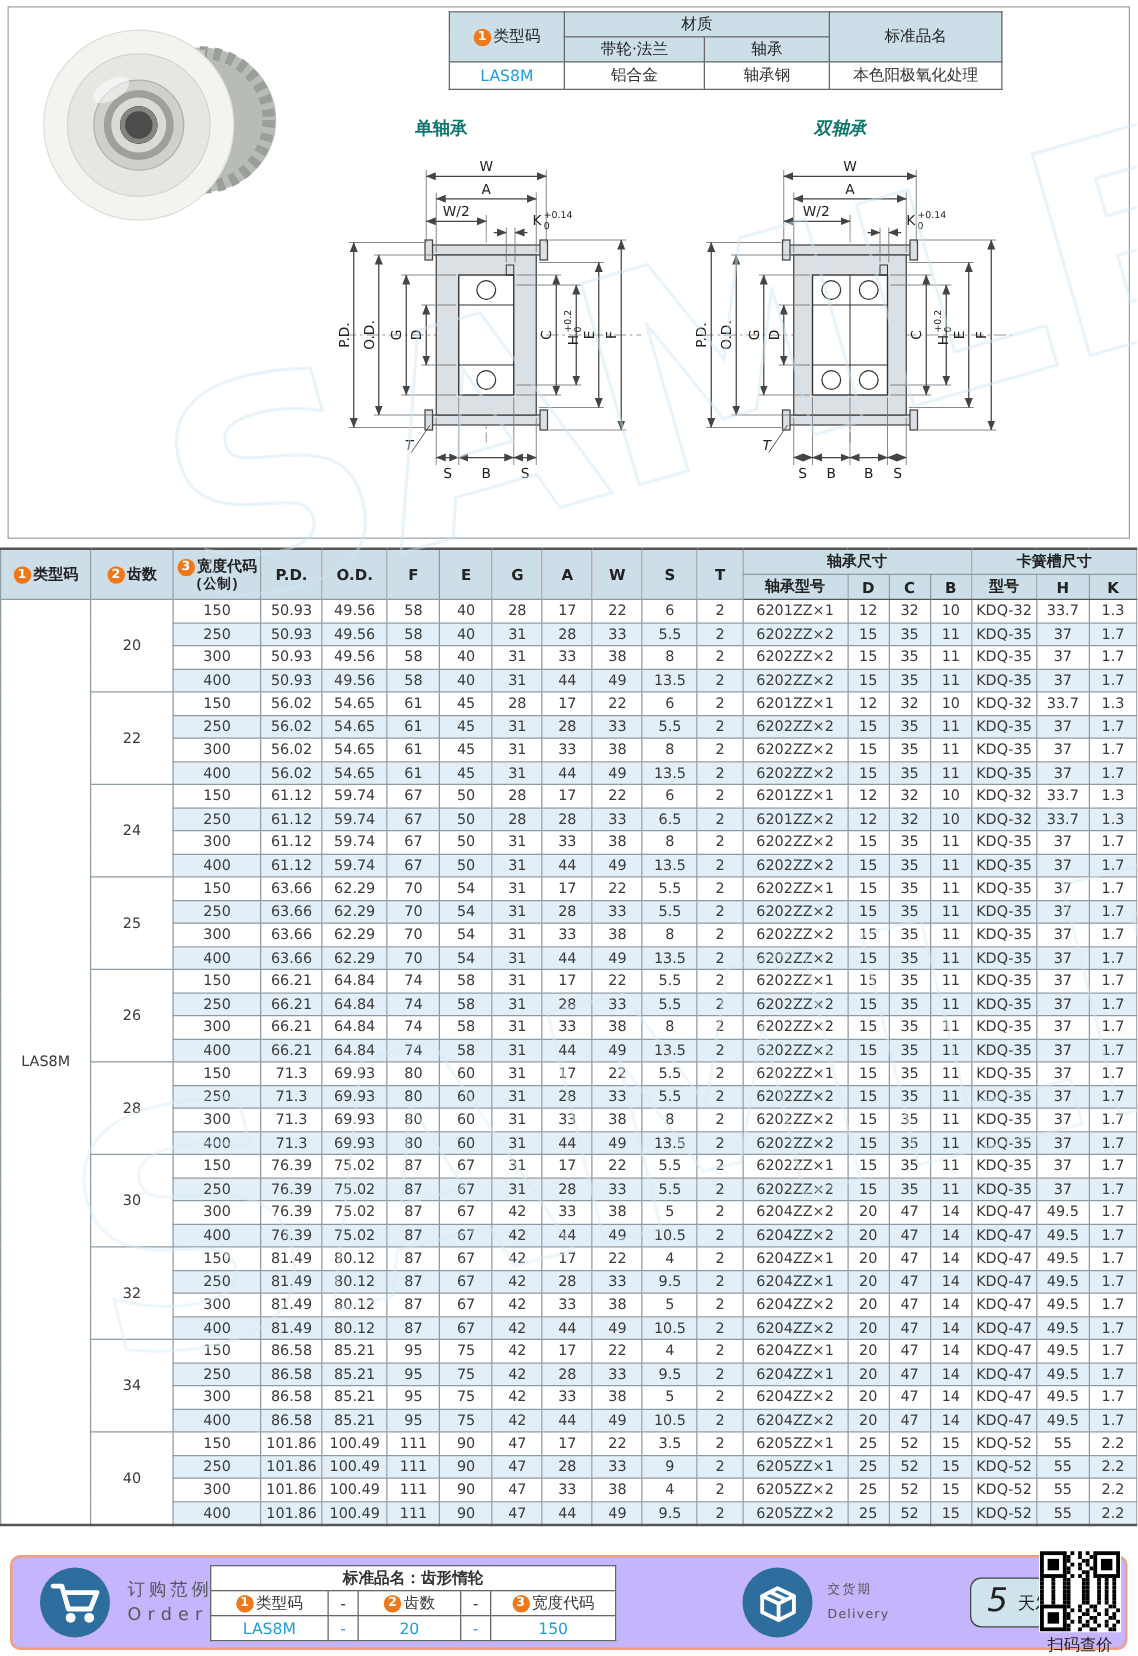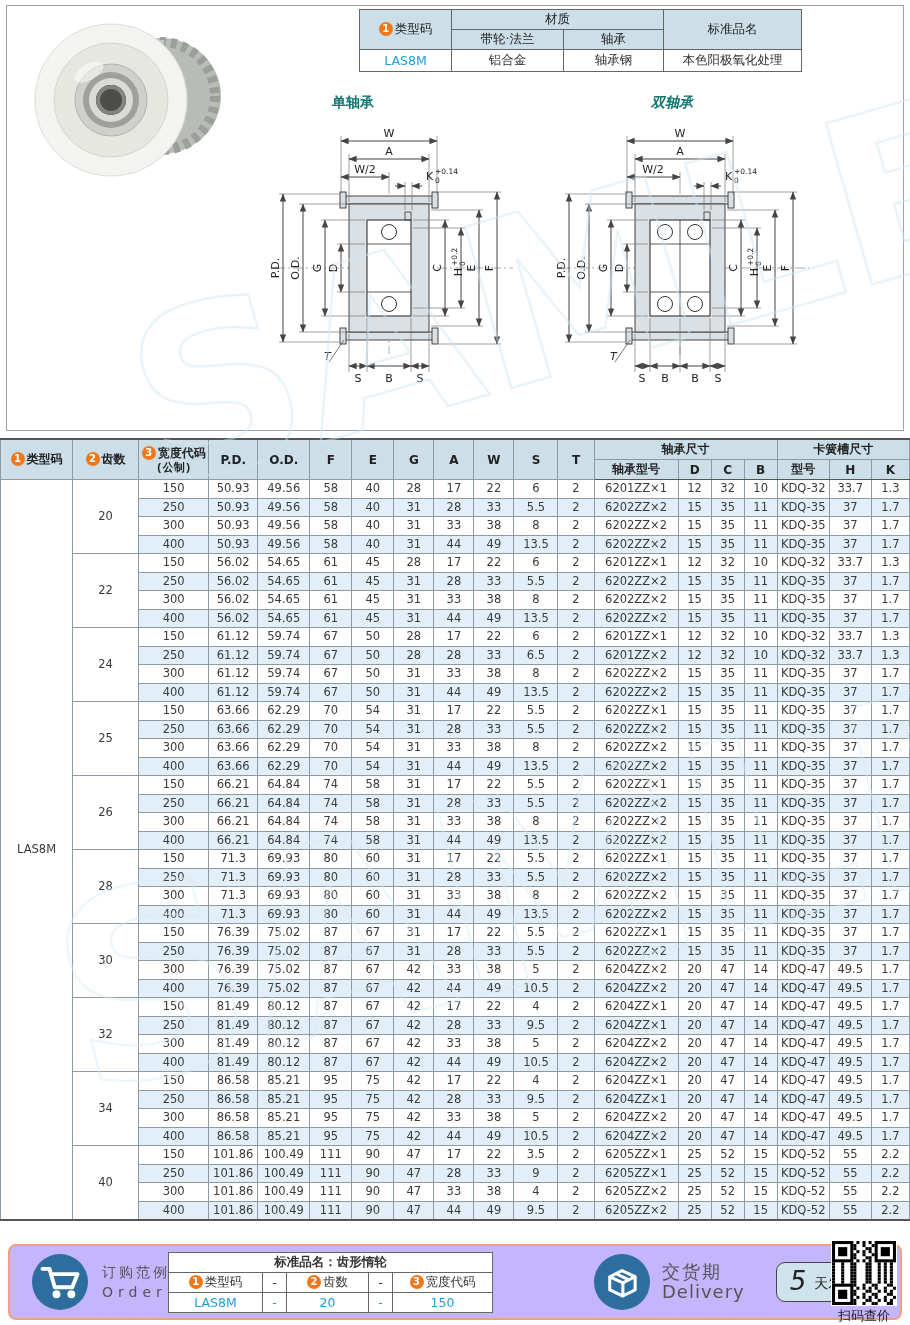--- a/index.html
+++ b/index.html
@@ -34,21 +34,21 @@
   .main-table td.white-span{background:#fff;}
   .main-table tbody{border-bottom:2px solid #555;}
   .small2{font-size:11px;display:block;line-height:12px;font-family:Liberation Mono, monospace;}
   
   .footer{position:absolute;left:8px;top:1244px;width:890px;height:72px;border:2px solid #f0a080;border-radius:8px;background:#c4b5fd;}
   .icon-circle{position:absolute;width:56px;height:56px;border-radius:50%;background:#2e6e9e;top:8px;}
   .order-title{position:absolute;left:92px;top:16px;font-size:14px;color:#555;letter-spacing:3px;line-height:20px;}
   .order-table{position:absolute;left:158px;top:6px;border-collapse:collapse;table-layout:fixed;}
   .order-table td{border:1px solid #666;text-align:center;font-size:12.5px;height:19px;padding:0 2px;background:#fff;}
   .order-table .ttl{font-weight:bold;background:#fff;}
-  .delivery-title{position:absolute;left:652px;top:16px;font-size:18px;color:#555;letter-spacing:2px;line-height:20px;}
+  .delivery-title{position:absolute;left:652px;top:16px;font-size:10px;color:#555;letter-spacing:2px;line-height:20px;}
   .days-btn{position:absolute;left:766px;top:16px;width:92px;height:38px;border:1.5px solid #444;border-radius:9px;
     background:#cfe3ed;text-align:center;font-size:14px;color:#222;line-height:36px;}
   .days-btn .big5{font-size:26px;font-style:italic;margin-right:8px;vertical-align:-2px;}
   .qr-outer{position:absolute;left:822px;top:1240px;width:84px;text-align:center;}
   .qr-label{font-size:13px;color:#222;margin-top:1px;}
   svg text{font-family:"DejaVu Sans","Liberation Sans",sans-serif;}
   .dimtxt{font-size:11px;fill:#222;}
   .toltxt{font-size:7.5px;fill:#222;}
 </style>
 </head>

